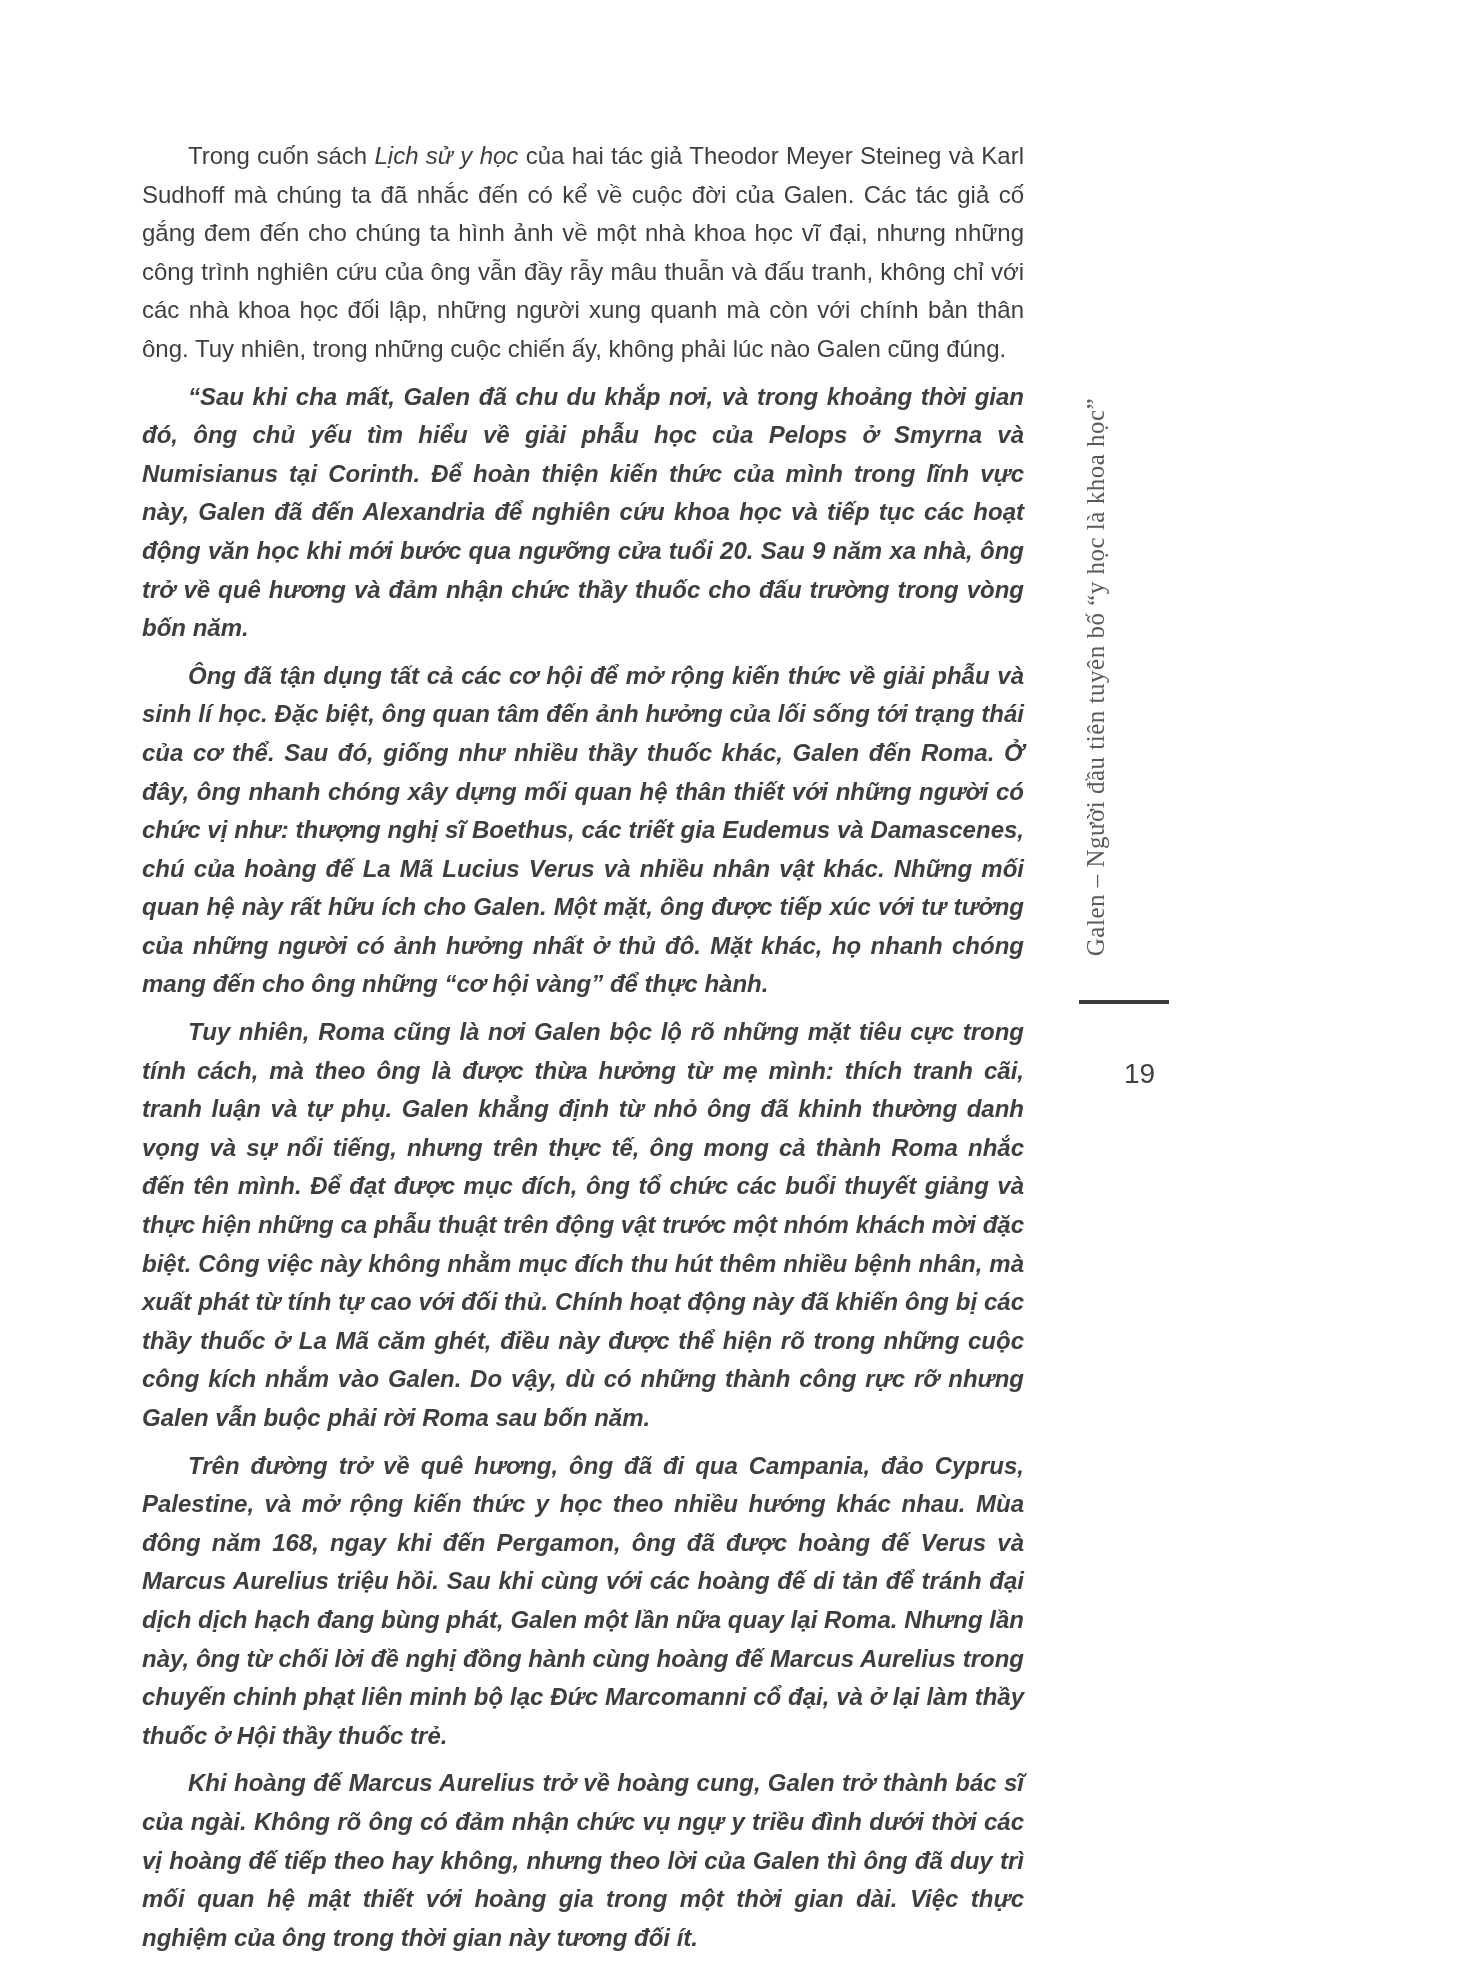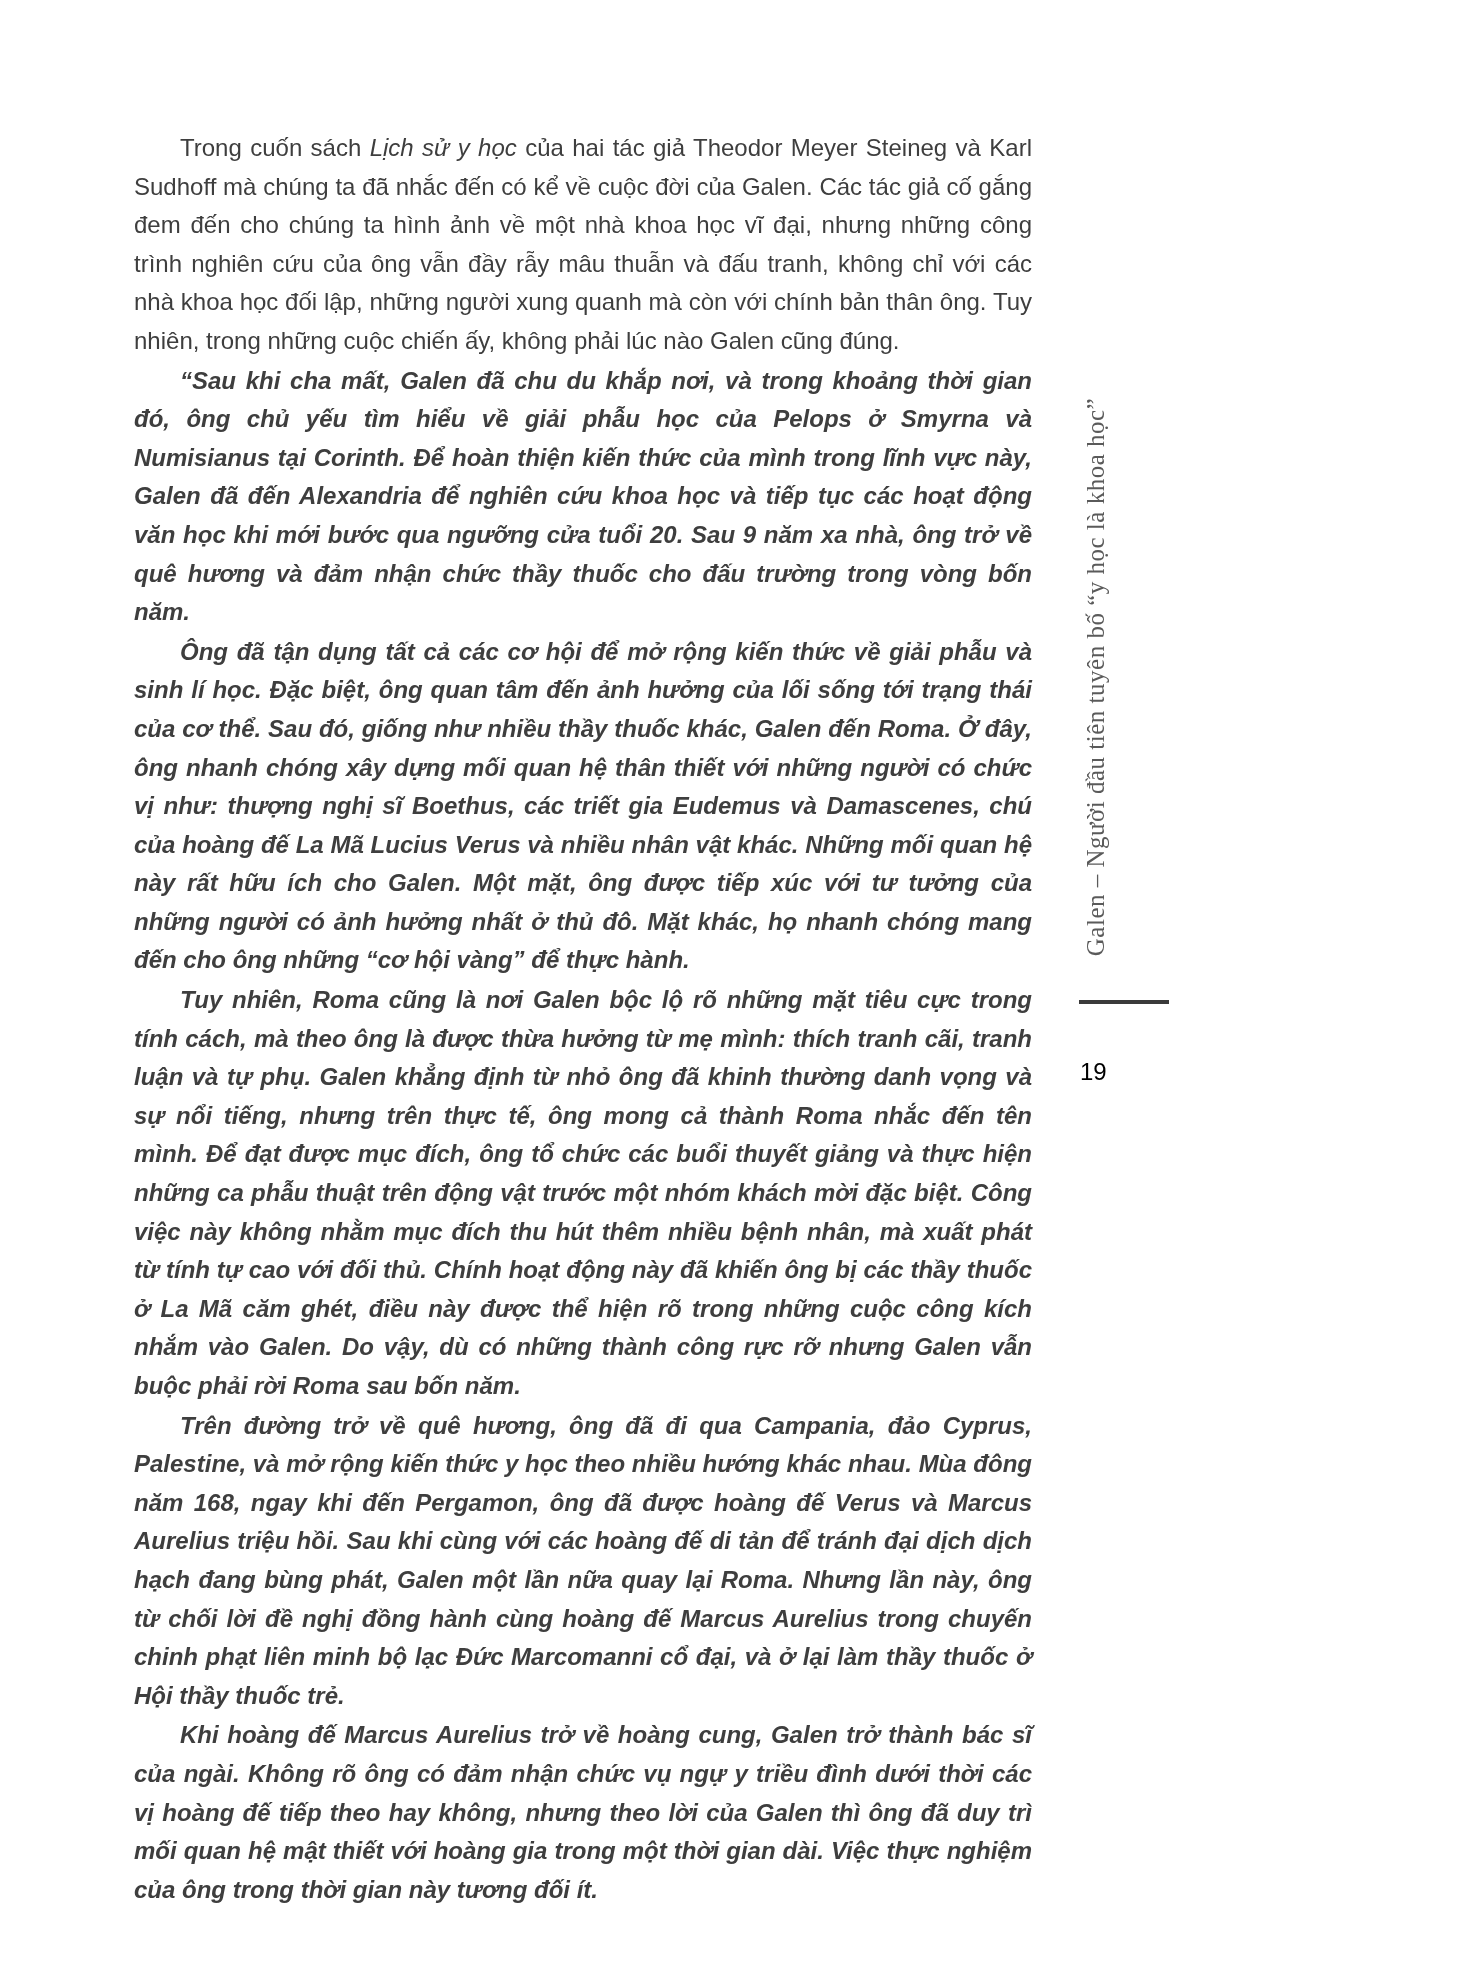--- a/index.html
+++ b/index.html
@@ -19,21 +19,21 @@
     position: absolute;
     left: 133px;
     top: 128px;
     width: 900px;
     font-size: 24px;
     line-height: 38.6px;
     color: #3e3e3e;
     text-align: justify;
   }
   .text-block p {
-    margin: 1px;
+    margin: 9px;
     text-indent: 46px;
   }
   .text-block p.quote {
     font-style: italic;
     font-weight: bold;
   }
   .book-title {
     font-style: italic;
   }
   .sidebar-text {
@@ -50,24 +50,24 @@
   .margin-rule {
     position: absolute;
     left: 1079px;
     top: 1000px;
     width: 90px;
     height: 4px;
     background: #3a3a3a;
   }
   .page-number {
     position: absolute;
-    left: 1080px;
+    left: 1124px;
     top: 1058px;
-    font-size: 24px;
-    color: #000000;
+    font-size: 28px;
+    color: #404040;
     font-family: "Liberation Sans", sans-serif;
   }
 </style>
 </head>
 <body>
 
 <div class="page">
 
   <div class="text-block">
     <p><span>Trong cuốn sách </span><span class="book-title">Lịch sử y học</span><span> của hai tác giả Theodor Meyer Steineg và Karl Sudhoff mà chúng ta đã nhắc đến có kể về cuộc đời của Galen. Các tác giả cố gắng đem đến cho chúng ta hình ảnh về một nhà khoa học vĩ đại, nhưng những công trình nghiên cứu của ông vẫn đầy rẫy mâu thuẫn và đấu tranh, không chỉ với các nhà khoa học đối lập, những người xung quanh mà còn với chính bản thân ông. Tuy nhiên, trong những cuộc chiến ấy, không phải lúc nào Galen cũng đúng.</span></p>

